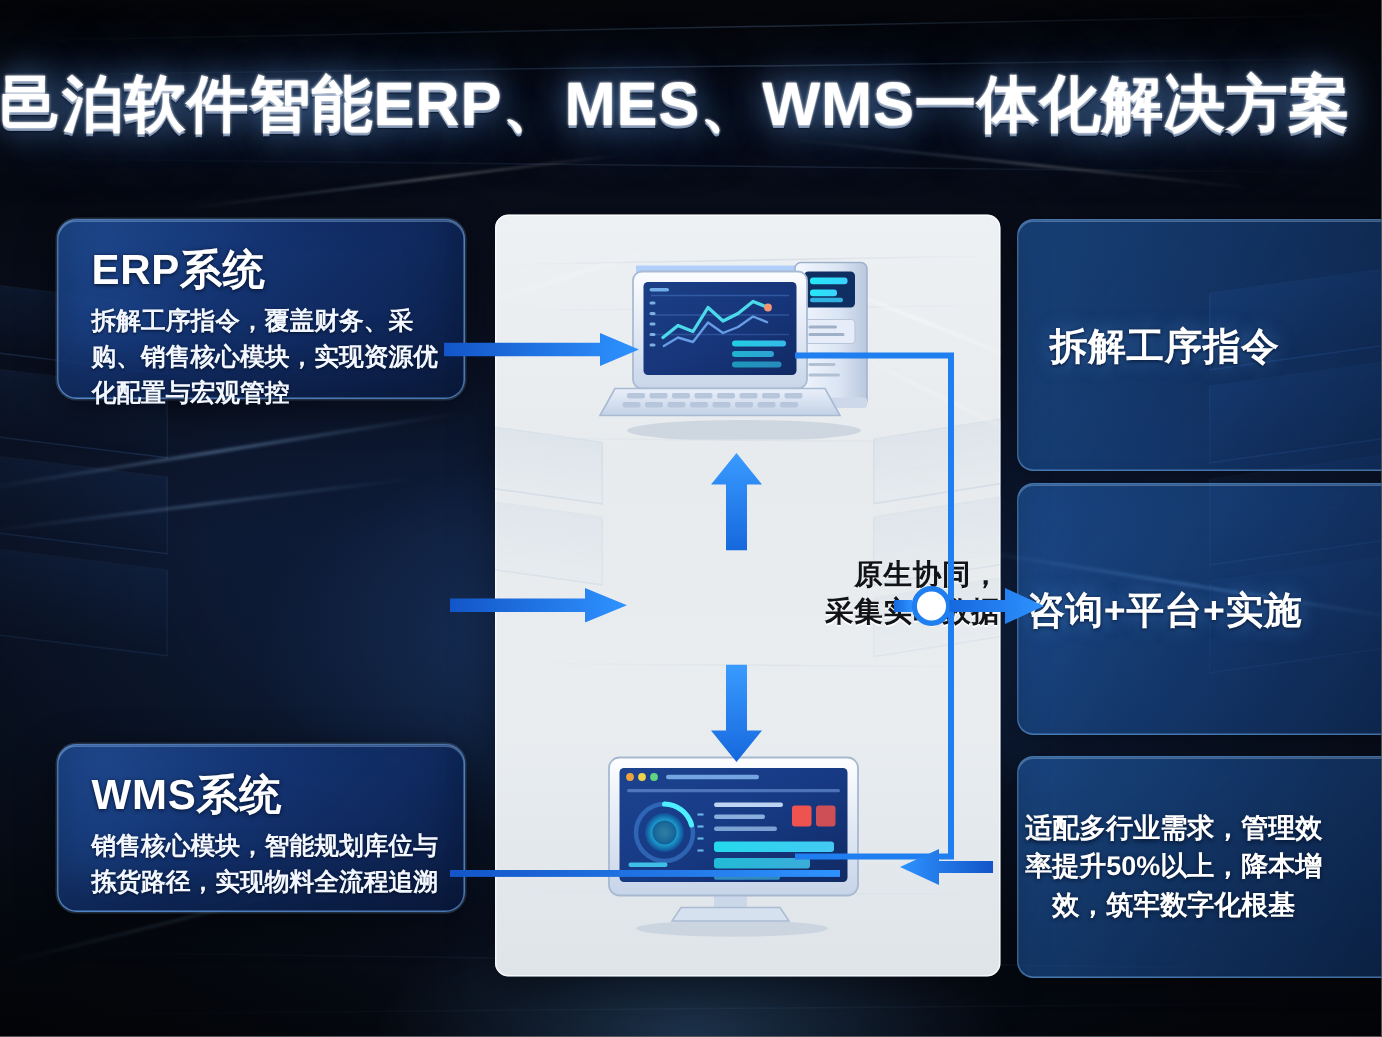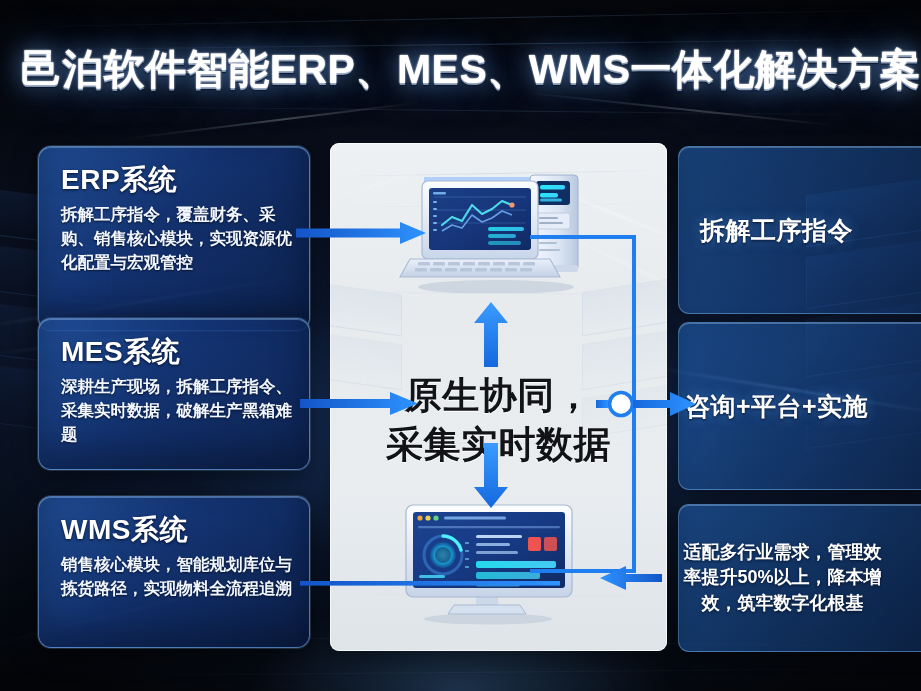--- a/index.html
+++ b/index.html
@@ -49,21 +49,21 @@
   }
   .bg-streak {
     position: absolute;
     background: linear-gradient(90deg, rgba(120,190,255,0), rgba(160,210,255,.40), rgba(120,190,255,0));
     height: 2px; filter: blur(1.2px);
   }
 
   
   #title {
     position: absolute; left: 0; right: 0; top: 42px;
-    text-align: right;
+    text-align: left;
     font-size: 41px;
     font-weight: bold;
     letter-spacing: 0.5px;
     color: #ffffff;
     text-shadow:
        0 0 2px #fff,
        0 2px 0 #7a8fae,
        0 3px 1px rgba(10,20,40,.95),
        0 0 22px rgba(120,180,255,.65),
        0 0 45px rgba(70,130,220,.55);
@@ -95,23 +95,23 @@
     margin-bottom: 4px;
     text-shadow: 0 1px 3px rgba(0,10,30,.85);
   }
   .lcard .desc {
     color: #f2f7ff;
     font-size: 16.5px;
     line-height: 1.44;
     font-weight: bold;
     text-shadow: 0 1px 2px rgba(0,10,30,.8);
   }
-  #card-erp { top: 146px; height: 185px; }
+  #card-erp { top: 146px; height: 120px; }
   #card-mes { top: 318px; height: 152px; }
-  #card-wms { top: 496px; height: 152px; }
+  #card-wms { top: 496px; height: 112px; }
 
   
   .rcard {
     position: absolute;
     left: 678px; width: 270px;
     border-radius: 11px 0 0 11px;
     border: 1px solid rgba(130,195,255,.45);
     border-right: none;
     background:
       linear-gradient(120deg, rgba(36,104,190,.56) 0%, rgba(26,82,160,.50) 55%, rgba(20,62,130,.44) 100%);
@@ -163,24 +163,24 @@
   #center .cbg .diag {
     position: absolute;
     height: 2px;
     background: linear-gradient(90deg, rgba(255,255,255,0), rgba(255,255,255,.85), rgba(255,255,255,0));
     filter: blur(1px);
   }
 
   
   #tagline {
     position: absolute; left: 0; right: 0; top: 228px;
-    text-align: center;
+    text-align: right;
     color: #121316;
     font-weight: bold;
-    font-size: 37px;
+    font-size: 19px;
     line-height: 1.33;
     letter-spacing: .5px;
     z-index: 6;
     text-shadow: 0 1px 0 rgba(255,255,255,.9);
   }
 
   
   .device { position: absolute; z-index: 5; }
 
   
@@ -438,24 +438,20 @@
         <path d="M0 4 L104 4 L104 338 L0 338" fill="none" stroke="#1f7ff0" stroke-width="4" stroke-linejoin="miter"></path>
       </svg>
     </div>
   </div>
 
   <div class="lcard" id="card-erp">
     <div class="title">ERP系统</div>
     <div class="desc">拆解工序指令，覆盖财务、采购、销售核心模块，实现资源优化配置与宏观管控</div>
   </div>
 
-  <div class="lcard" id="card-mes">
-    <div class="title">MES系统</div>
-    <div class="desc">深耕生产现场，拆解工序指令、采集实时数据，破解生产黑箱难题</div>
-  </div>
 
   <div class="lcard" id="card-wms">
     <div class="title">WMS系统</div>
     <div class="desc">销售核心模块，智能规划库位与拣货路径，实现物料全流程追溯</div>
   </div>
 
   <div class="rcard" id="rcard-1">
     <div class="rtitle">拆解工序指令</div>
   </div>
 

